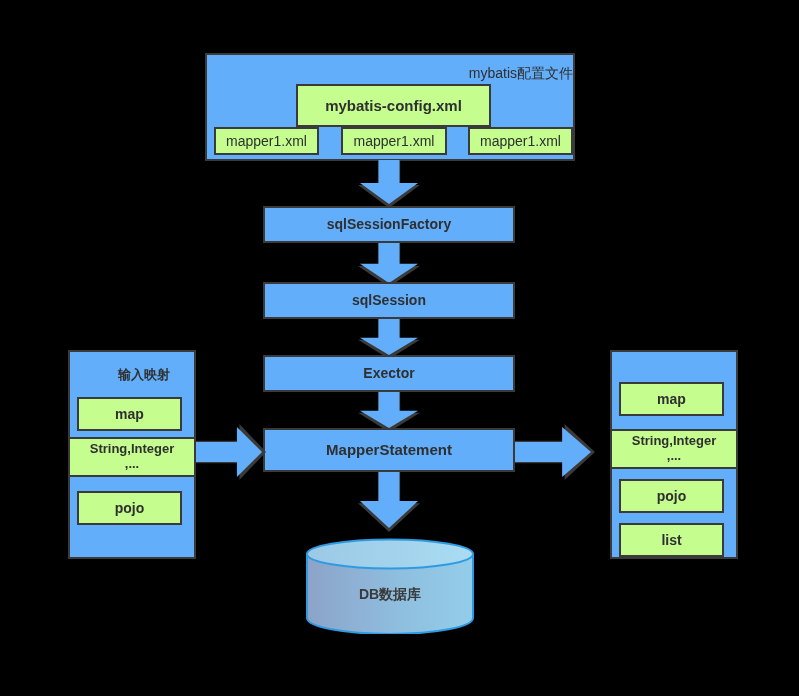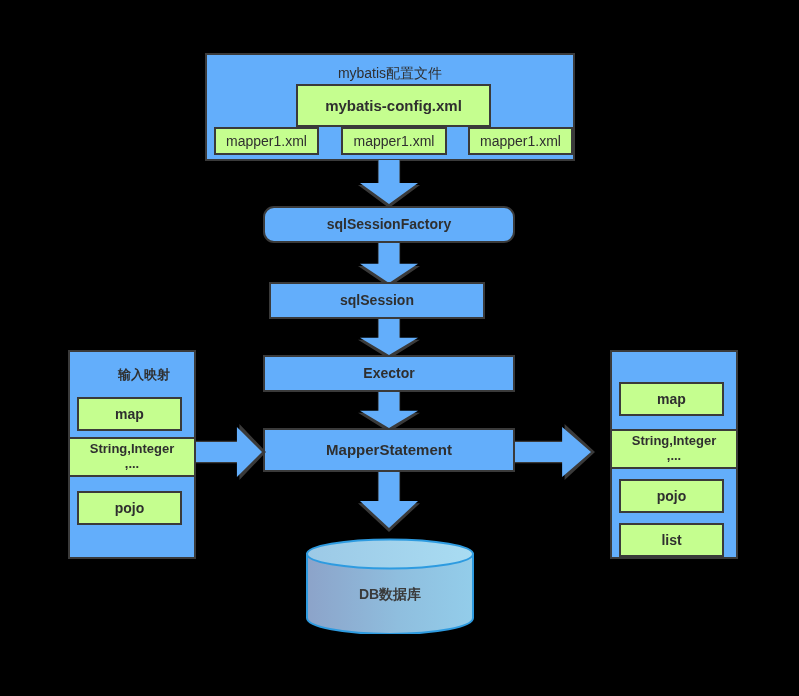--- a/index.html
+++ b/index.html
@@ -51,21 +51,21 @@
     text-align: center;
     font-size: 13px;
     font-weight: bold;
     color: #2f2f2f;
   }
   .cfg-title {
     position: absolute;
     left: 0;
     right: 0;
     top: 10px;
-    text-align: center;
+    text-align: right;
     font-size: 14px;
     font-weight: normal;
     color: #2f2f2f;
   }
   .plain {
     font-weight: normal;
     font-size: 14px;
   }
   .two-line {
     flex-direction: column;
@@ -116,26 +116,26 @@
 
   <div class="node green" style="left:296px; top:84px; width:195px; height:43px; font-size:15px;">mybatis-config.xml</div>
 
   <div class="node green plain" style="left:214px; top:127px; width:105px; height:28px;">mapper1.xml</div>
   <div class="node green plain" style="left:341px; top:127px; width:106px; height:28px;">mapper1.xml</div>
   <div class="node green plain" style="left:468px; top:127px; width:105px; height:28px;">mapper1.xml</div>
 
   <div class="arrow-outline arrow-down" style="left:358px; top:160px; width:62px; height:48px;"></div>
   <div class="arrow arrow-down" style="left:360px; top:160px; width:58px; height:44px;"></div>
 
-  <div class="node" style="left:263px; top:206px; width:252px; height:37px;border-radius:11px;">sqlSessionFactory</div>
+  <div class="node" style="left:263px; top:206px; width:252px; height:37px;">sqlSessionFactory</div>
 
   <div class="arrow-outline arrow-down" style="left:358px; top:243px; width:62px; height:44px;"></div>
   <div class="arrow arrow-down" style="left:360px; top:243px; width:58px; height:40px;"></div>
 
-  <div class="node" style="left:263px; top:282px; width:216px; height:37px;margin-left:6px;">sqlSession</div>
+  <div class="node" style="left:263px; top:282px; width:252px; height:37px;">sqlSession</div>
 
   <div class="arrow-outline arrow-down" style="left:358px; top:319px; width:62px; height:40px;"></div>
   <div class="arrow arrow-down" style="left:360px; top:319px; width:58px; height:36px;"></div>
 
   <div class="node" style="left:263px; top:355px; width:252px; height:37px;">Exector</div>
 
   <div class="arrow-outline arrow-down" style="left:358px; top:392px; width:62px; height:40px;"></div>
   <div class="arrow arrow-down" style="left:360px; top:392px; width:58px; height:36px;"></div>
 
   <div class="node" style="left:263px; top:428px; width:252px; height:44px; font-size:15px;">MapperStatement</div>

